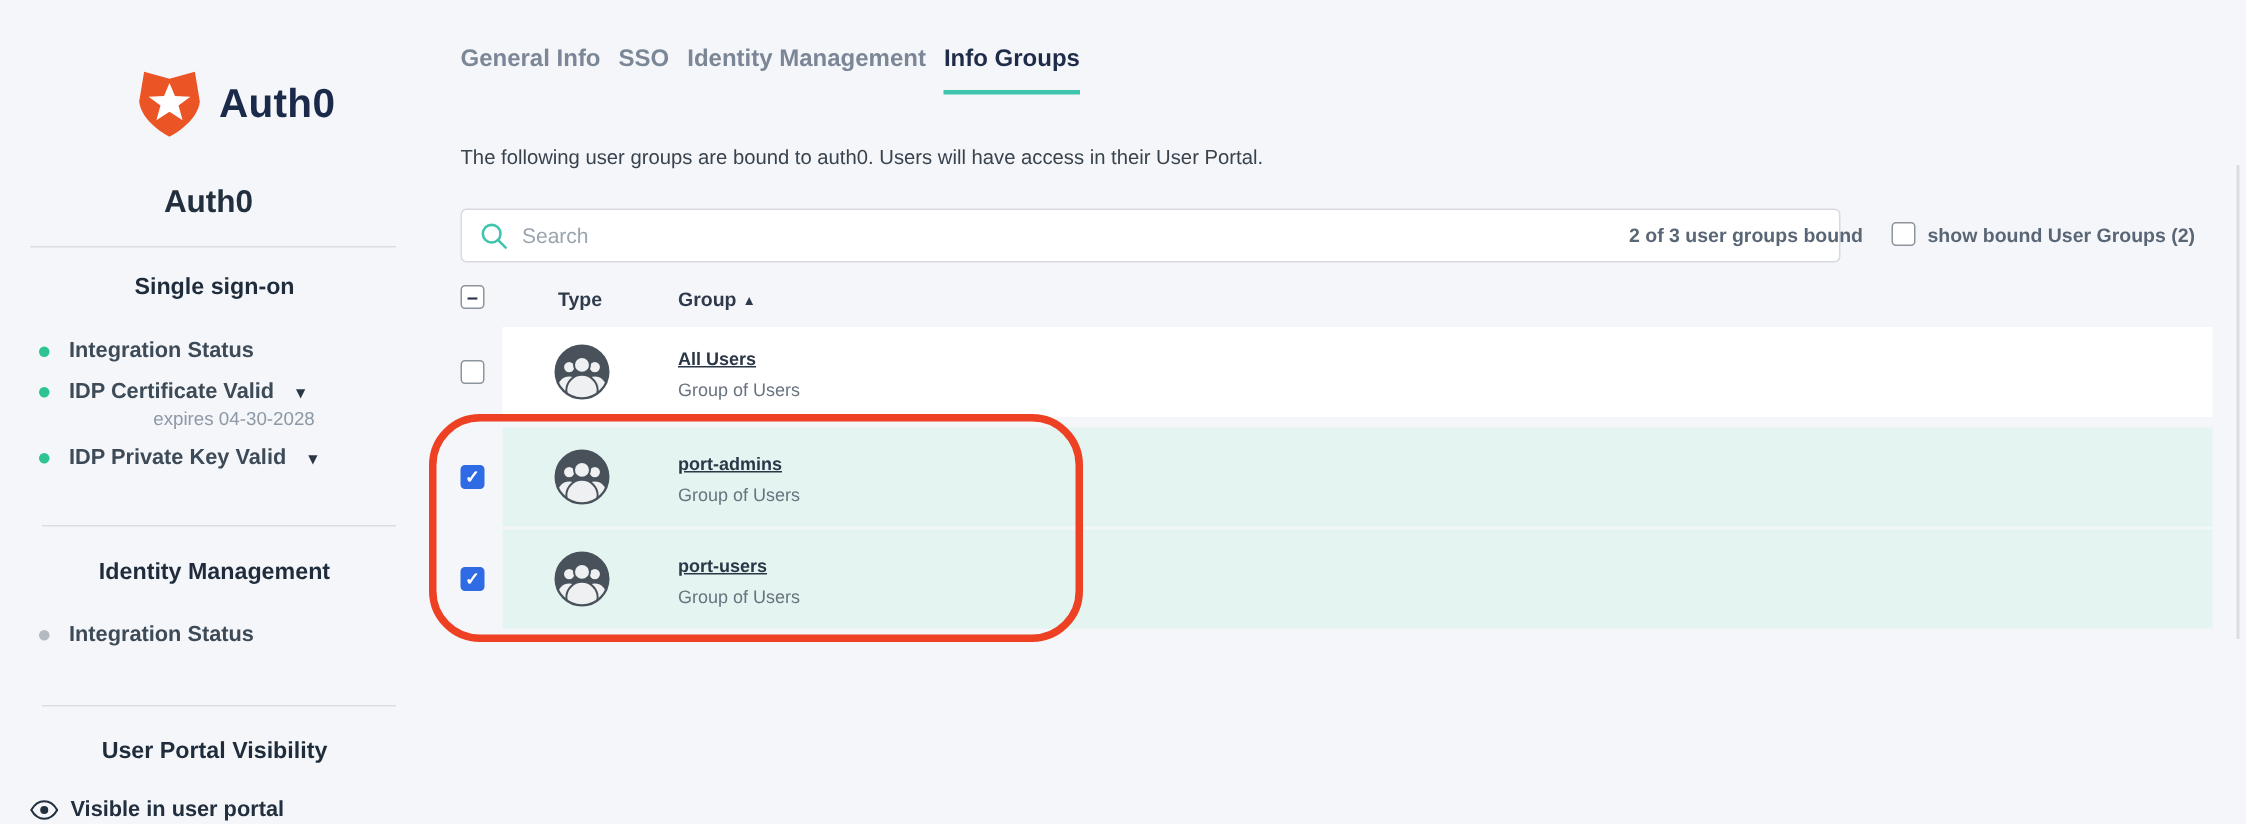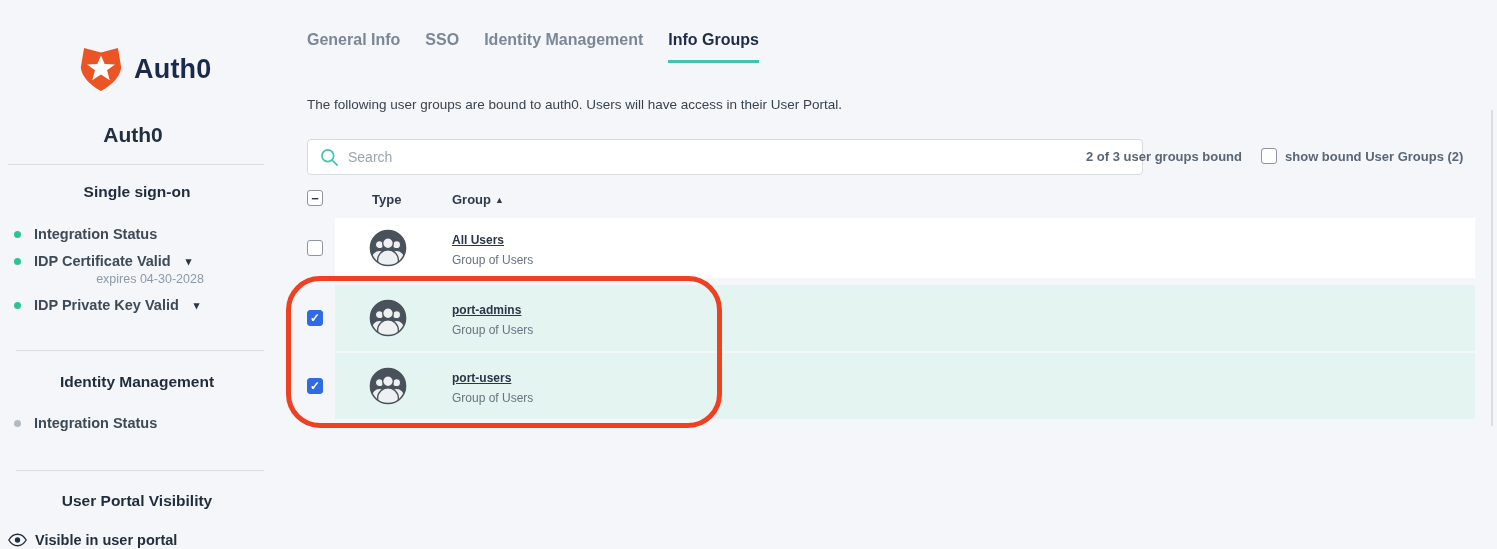--- a/index.html
+++ b/index.html
@@ -5,21 +5,21 @@
   * { margin:0; padding:0; box-sizing:border-box; }
   html,body { width:1497px; height:549px; overflow:hidden; }
   body {
     font-family:"Liberation Sans", sans-serif;
     background:#f5f6f9;
     color:#2b3646;
     position:relative;
   }
 
   
-  .sidebar { position:absolute; left:0; top:0; width:266px; height:549px; }
+  .sidebar { position:absolute; left:0; top:0; width:266px; height:549px;padding-left:12px; }
   .logo-row { display:flex; align-items:center; gap:10px; margin:46px 0 0 78px; }
   .logo-badge { width:46px; height:47px; flex:0 0 auto; }
   .logo-text { font-size:27px; font-weight:bold; color:#1b2a4a; letter-spacing:.2px; }
   .app-title { margin-top:30px; text-align:center; font-size:21px; font-weight:bold; color:#222f3f; }
   .sb-divider { height:1px; background:#dcdde2; margin:17px 2px 0 8px; }
   .sb-section { margin-left:8px;text-align:center; }
   .sb-heading { font-size:15.5px; font-weight:bold; color:#1f2c3c; }
   .sb-h1 { margin-top:18px; }
   .sb-h2 { margin-top:22px; }
   .sb-h3 { margin-top:21px; }
@@ -29,27 +29,27 @@
   .sb-item.mt-md { margin-top:24px; }
   .dot { width:7px; height:7px; border-radius:50%; flex:0 0 auto; }
   .dot-green { background:#2ec492; }
   .dot-gray { background:#b3bac1; }
   .caret { font-size:11px; color:#2b3646; margin-left:2px; }
   .sb-sub { margin:3px 0 0 26px; font-size:12.5px; font-weight:normal; color:#8d99a6; }
   .sb-item-eye { display:flex; align-items:center; gap:8px; margin-top:22px; margin-left:0; font-size:14.5px; font-weight:bold; color:#222f3f; }
   .eye-icon { width:19px; height:14px; }
 
   
-  .tabs { position:absolute; left:307px; top:31px; display:flex; gap:25px; }
+  .tabs { position:absolute; left:307px; top:31px; display:flex; gap:12px; }
   .tab { font-size:16px; font-weight:bold; color:#7b8796; padding-bottom:11px; border-bottom:3px solid transparent; cursor:pointer; }
   .tab.active { color:#1e2b49; border-bottom-color:#3fc4ae; }
 
   .description { position:absolute; left:307px; top:97px; font-size:13.5px; color:#39434e; }
 
-  .search-box { position:absolute; left:307px; top:139px; width:836px; height:36px; background:#ffffff;
+  .search-box { position:absolute; left:307px; top:139px; width:920px; height:36px; background:#ffffff;
     border:1px solid #d7dade; border-radius:4px; display:flex; align-items:center; padding:0 12px; gap:9px; }
   .search-box input { border:none; outline:none; flex:1; font-size:14px; color:#39434e; font-family:"Liberation Sans", sans-serif; background:transparent; }
   .search-box input::placeholder { color:#9ba5af; }
   .search-icon { width:19px; height:19px; flex:0 0 auto; }
 
   .summary { position:absolute; left:1086px; top:148px; display:flex; align-items:center; gap:19px; }
   .summary-text { font-size:13px; font-weight:bold; color:#596675; white-space:nowrap; }
   .filter-toggle { display:flex; align-items:center; gap:8px; cursor:pointer; }
   .cb { width:16px; height:16px; border-radius:3px; background:#fff; border:1.5px solid #8d949c; flex:0 0 auto;
         display:flex; align-items:center; justify-content:center; }

